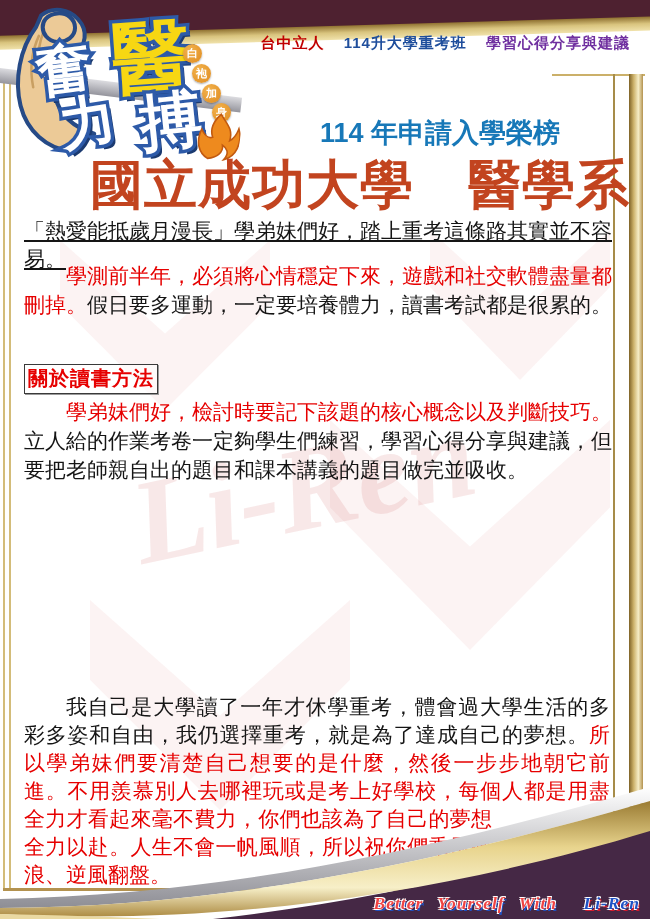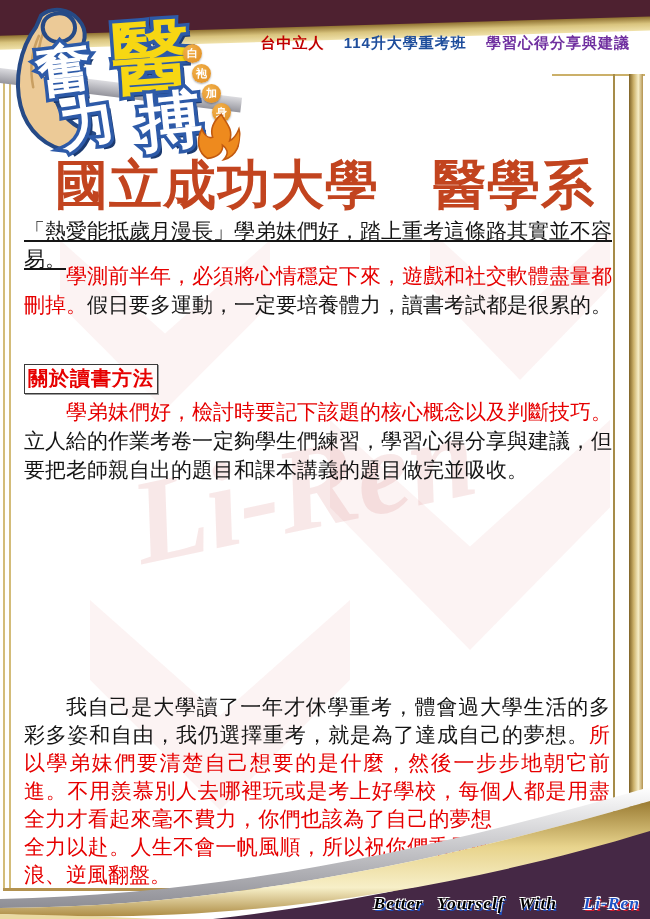--- a/index.html
+++ b/index.html
@@ -52,42 +52,42 @@
   .b1{left:183px;top:44px;} .b2{left:192px;top:64px;} .b3{left:202px;top:84px;} .b4{left:212px;top:103px;}
   .flame{position:absolute;left:196px;top:112px;transform:rotate(8deg);}
 
   
   .tagline{position:absolute;top:34px;right:20px;z-index:7;font-size:15px;font-weight:bold;letter-spacing:1px;white-space:nowrap;}
   .tg1{color:#c00000;} .tg2{color:#1f4e9c;margin-left:14px;} .tg3{color:#7030a0;margin-left:14px;text-align:right;}
   .student-name{position:absolute;top:56px;right:16px;z-index:7;font-size:43px;font-weight:bold;color:#1e3a6e;
                 letter-spacing:1px;font-family:"Liberation Serif",serif;white-space:nowrap;}
   .honor-line{position:absolute;top:115px;left:240px;width:400px;text-align:center;z-index:7;
               font-size:27px;font-weight:bold;color:#1778b8;white-space:nowrap;}
-  .main-title{position:absolute;top:150px;left:20px;width:610px;text-align:center;z-index:7;
+  .main-title{position:absolute;top:150px;left:20px;width:610px;text-align:right;z-index:7;
               font-size:53px;font-weight:bold;color:#c2441f;letter-spacing:1px;
               font-family:"Liberation Serif",serif;white-space:nowrap;}
   .intro{position:absolute;top:217px;left:24px;width:602px;z-index:7;font-size:21px;color:#151515;text-decoration:underline;}
 
   
   .sec{position:absolute;left:24px;width:588px;z-index:7;}
   .sec1{top:258px;} .sec2{top:364px;} .sec3{top:484px;} .sec4{top:690px;}
   .sec-head{display:inline-block;border:1px solid #3a3a3a;box-shadow:1px 1px 0 #9a9a9a;
             padding:0 3px 1px;font-size:20px;font-weight:bold;color:#e60000;letter-spacing:1px;
             background:rgba(255,255,255,0.6);}
   .sec-body{margin:5px 0 0;font-size:21px;line-height:29px;text-align:justify;color:#151515;text-indent:2em;font-family:Liberation Mono, monospace;}
   .sec4 .sec-body{line-height:28px;}
   .seg-red{color:#e60000;} .seg-black{color:#151515;}
   .fl1{float:right;width:2px;height:112px;}
   .fl2{float:right;clear:right;width:120px;height:60px;}
 
   
   .bottom{position:absolute;left:0;bottom:0;width:650px;height:132px;z-index:8;pointer-events:none;}
   .slogan{position:absolute;right:10px;bottom:5px;z-index:9;font-family:"Liberation Serif",serif;
           font-style:italic;font-weight:bold;font-size:17.5px;letter-spacing:1px;word-spacing:9px;white-space:nowrap;}
-  .slogan-left{color:#000000;
+  .slogan-left{color:#ef4444;
         text-shadow:-1px -1px 0 #fff,1px -1px 0 #fff,-1px 1px 0 #fff,1.5px 1.5px 0 #1f52c4;margin-top:33px;}
   .slogan-right{color:#1f52c4;margin-left:12px;
         text-shadow:-1px -1px 0 #fff,1px -1px 0 #fff,-1px 1px 0 #fff,1.5px 1.5px 0 #d81c2e;}
 </style>
 </head>
 <body>
 
 <div class="canvas">
 
   <div class="wm-chev wm-c1"></div>
@@ -128,20 +128,21 @@
       <path d="M20,2 C26,10 33,14 31,25 C36,22 37,17 38,13 C43,25 39,39 28,43 C33,36 29,32 25,30
                C27,37 21,42 13,44 C4,40 0,30 4,18 C8,24 11,26 15,24 C11,16 14,9 20,2 Z" fill="#ee8a1e" stroke="#c25a10" stroke-width="1.5"></path>
     </svg>
   </div>
 
   <div class="tagline">
     <span class="tg1">台中立人</span>
     <span class="tg2">114升大學重考班</span>
     <span class="tg3">學習心得分享與建議</span>
   </div>
+  <div class="honor-line">114 年申請入學榮榜</div>
   <div class="main-title">國立成功大學　醫學系</div>
   <div class="intro">「熱愛能抵歲月漫長」學弟妹們好，踏上重考這條路其實並不容易。</div>
 
   <section class="sec sec1">
     <p class="sec-body"><span class="seg-red">學測前半年，必須將心情穩定下來，遊戲和社交軟體盡量都刪掉。</span><span class="seg-black">假日要多運動，一定要培養體力，讀書考試都是很累的。</span></p>
   </section>
 
   <section class="sec sec2">
     <span class="sec-head">關於讀書方法</span>
     <p class="sec-body"><span class="seg-red">學弟妹們好，檢討時要記下該題的核心概念以及判斷技巧。</span><span class="seg-black">立人給的作業考卷一定夠學生們練習，學習心得分享與建議，但要把老師親自出的題目和課本講義的題目做完並吸收。</span></p>

